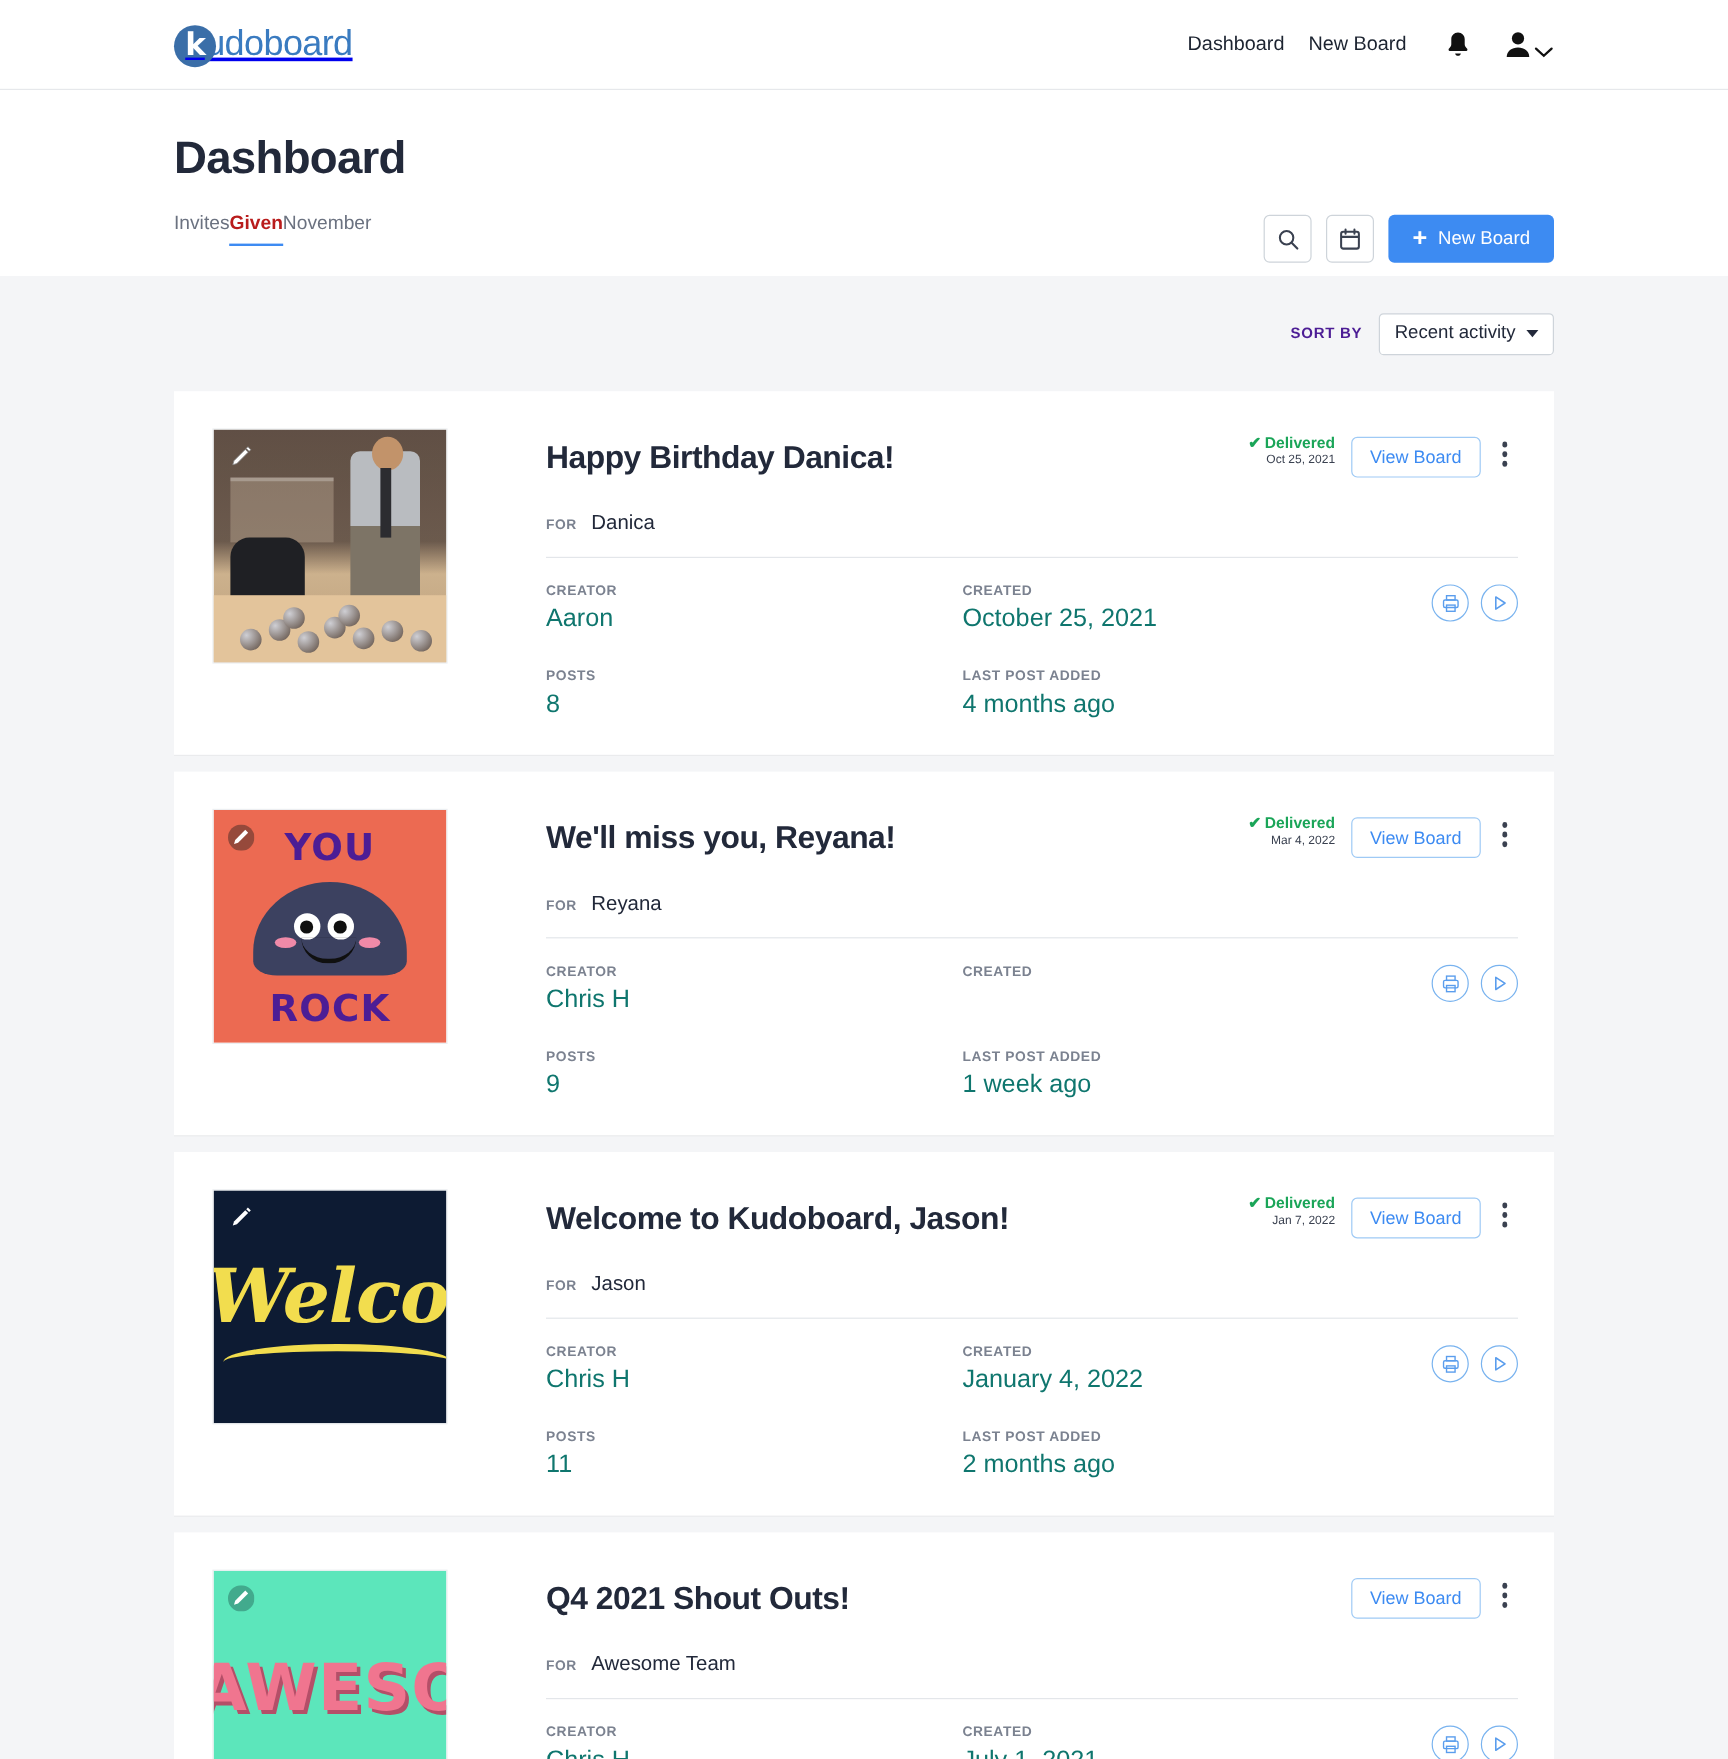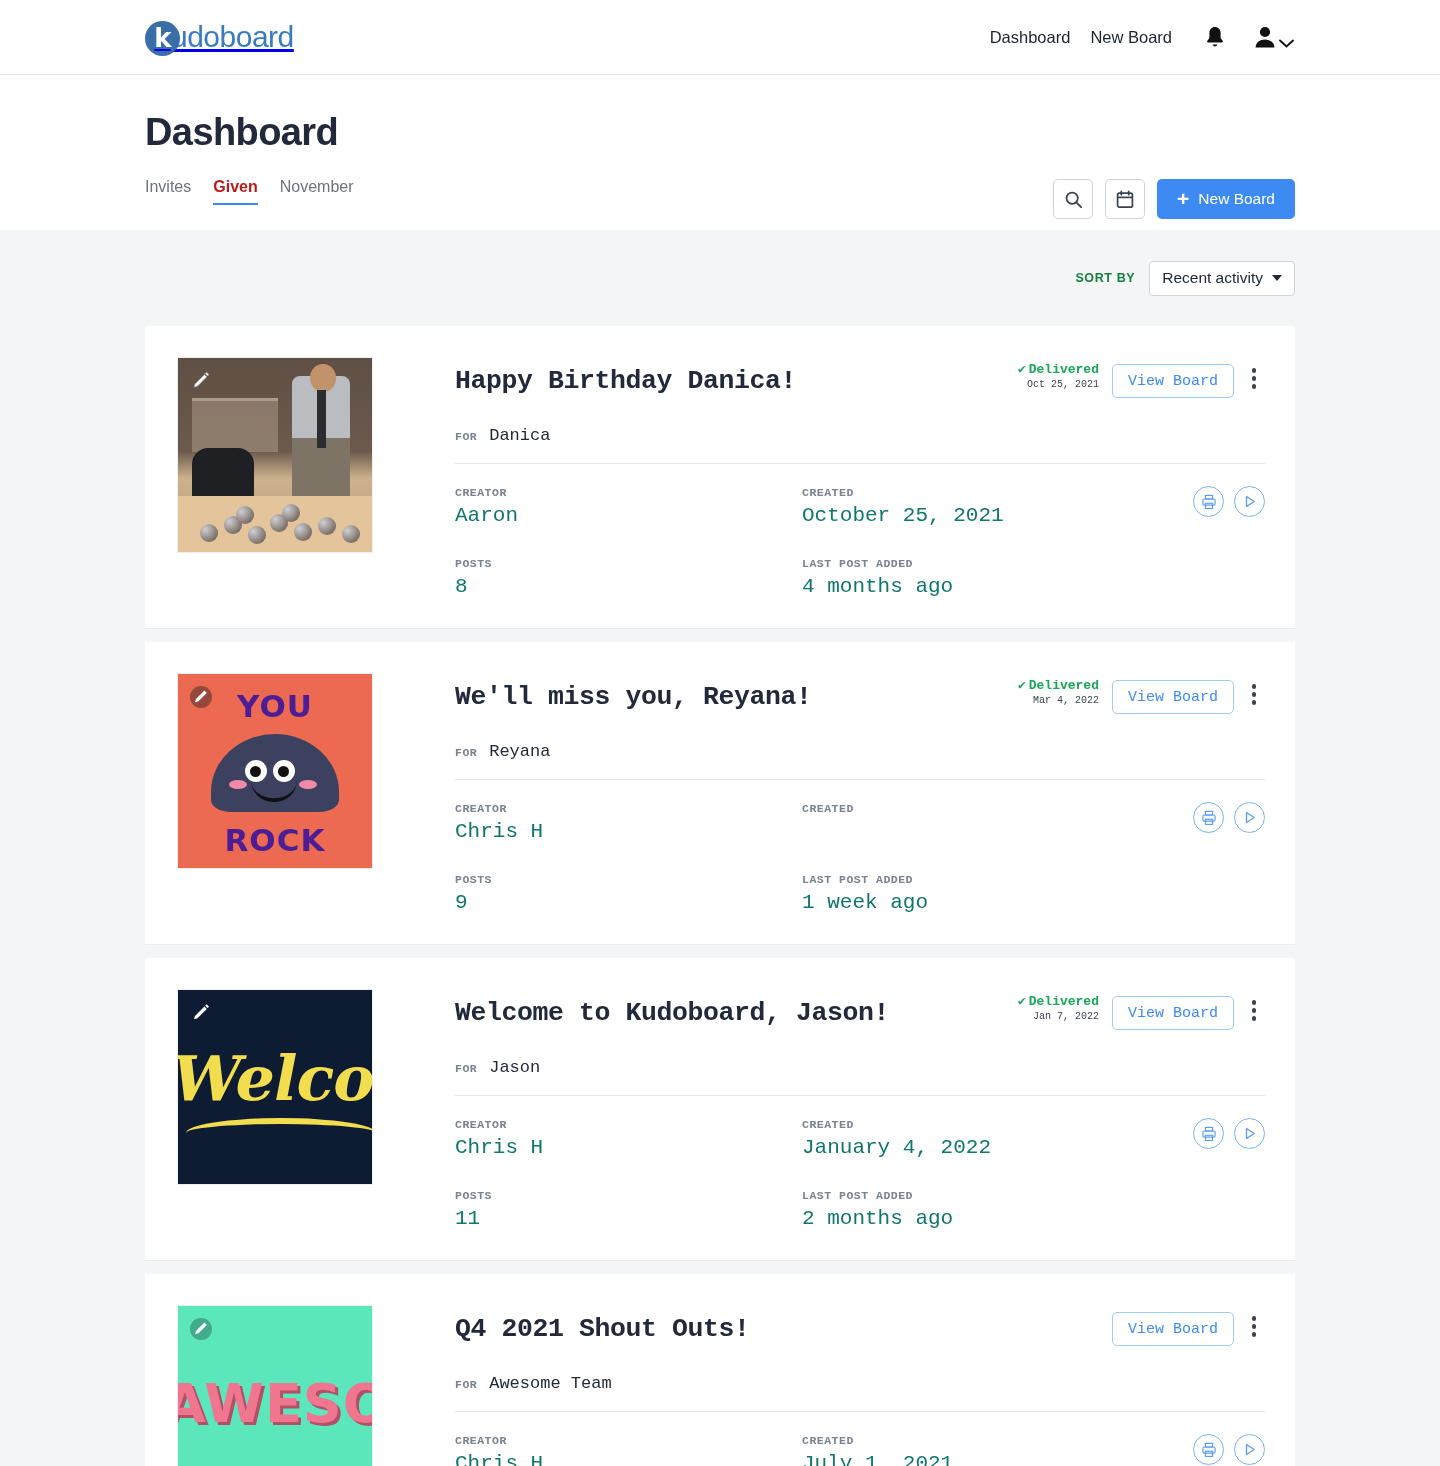--- a/index.html
+++ b/index.html
@@ -54,21 +54,21 @@
   .page-head {
     background: #fff;
     padding: 0 145px;
     height: 155px;
     position: relative;
   }
   .page-title {
     font-size: 38px; font-weight: 700; color: #22293a;
     letter-spacing: -0.6px; padding-top: 36px;
   }
-  .tabs { display: flex; gap: 22px; margin-top: 24px; }
+  .tabs { display: flex; margin-top: 24px; }
   .tab {
     font-size: 16px; color: #6b7280; padding-bottom: 7px;
     cursor: pointer; border-bottom: 2px solid transparent;
   }
   .tab.active { color: #b91c1c; font-weight: 700; border-bottom-color: #3d8bf2; }
 
   .head-actions {
     position: absolute; right: 145px; top: 104px;
     display: flex; align-items: center; gap: 12px;
   }
@@ -84,21 +84,21 @@
   }
   .plus { font-size: 21px; line-height: 1; position: relative; top: -1px; font-weight: 700; }
 
   
   .content { padding: 0 145px; }
   .sortrow {
     display: flex; align-items: center; justify-content: flex-end;
     height: 96px;
   }
   .sortby-label {
-    font-size: 12.5px; letter-spacing: 0.6px; color: #15803d; font-weight: 700;
+    font-size: 12.5px; letter-spacing: 0.6px; color: #4c1d95; font-weight: 700;
     margin-right: 14px;
   }
   .select {
     border: 1px solid #ced4da; border-radius: 4px; background: #fff;
     height: 35px; padding: 0 12px; display: flex; align-items: center; gap: 9px;
     font-size: 15.5px; color: #22293a; cursor: pointer;
   }
   .caret {
     width: 0; height: 0; border-left: 5px solid transparent;
     border-right: 5px solid transparent; border-top: 6px solid #22293a;
@@ -204,21 +204,21 @@
   .art-awesome {
     width: 100%; height: 100%; background: #5ce6bb; position: relative; overflow: hidden;
   }
   .art-awesome .word {
     position: absolute; left: -14px; top: 66px; font-size: 54px; font-weight: 700;
     color: #f0758f; font-family: "DejaVu Sans", sans-serif; letter-spacing: 1px;
     white-space: nowrap; text-shadow: 3px 3px 0 #b44f68;
   }
 
   
-  .body { flex: 1; padding-left: 82px; position: relative; font-family: Liberation Mono, monospace; }
+  .body { flex: 1; padding-left: 82px; position: relative; }
   .body-top { display: flex; align-items: flex-start; }
   .board-title {
     font-size: 26.5px; font-weight: 700; color: #22293a; letter-spacing: -0.4px;
     padding-top: 10px; line-height: 1.15;
   }
   .status-block {
     margin-left: auto; text-align: right; padding-top: 5px; min-width: 96px;
   }
   .delivered {
     font-size: 13px; font-weight: 700; color: #1aa558; white-space: nowrap;

